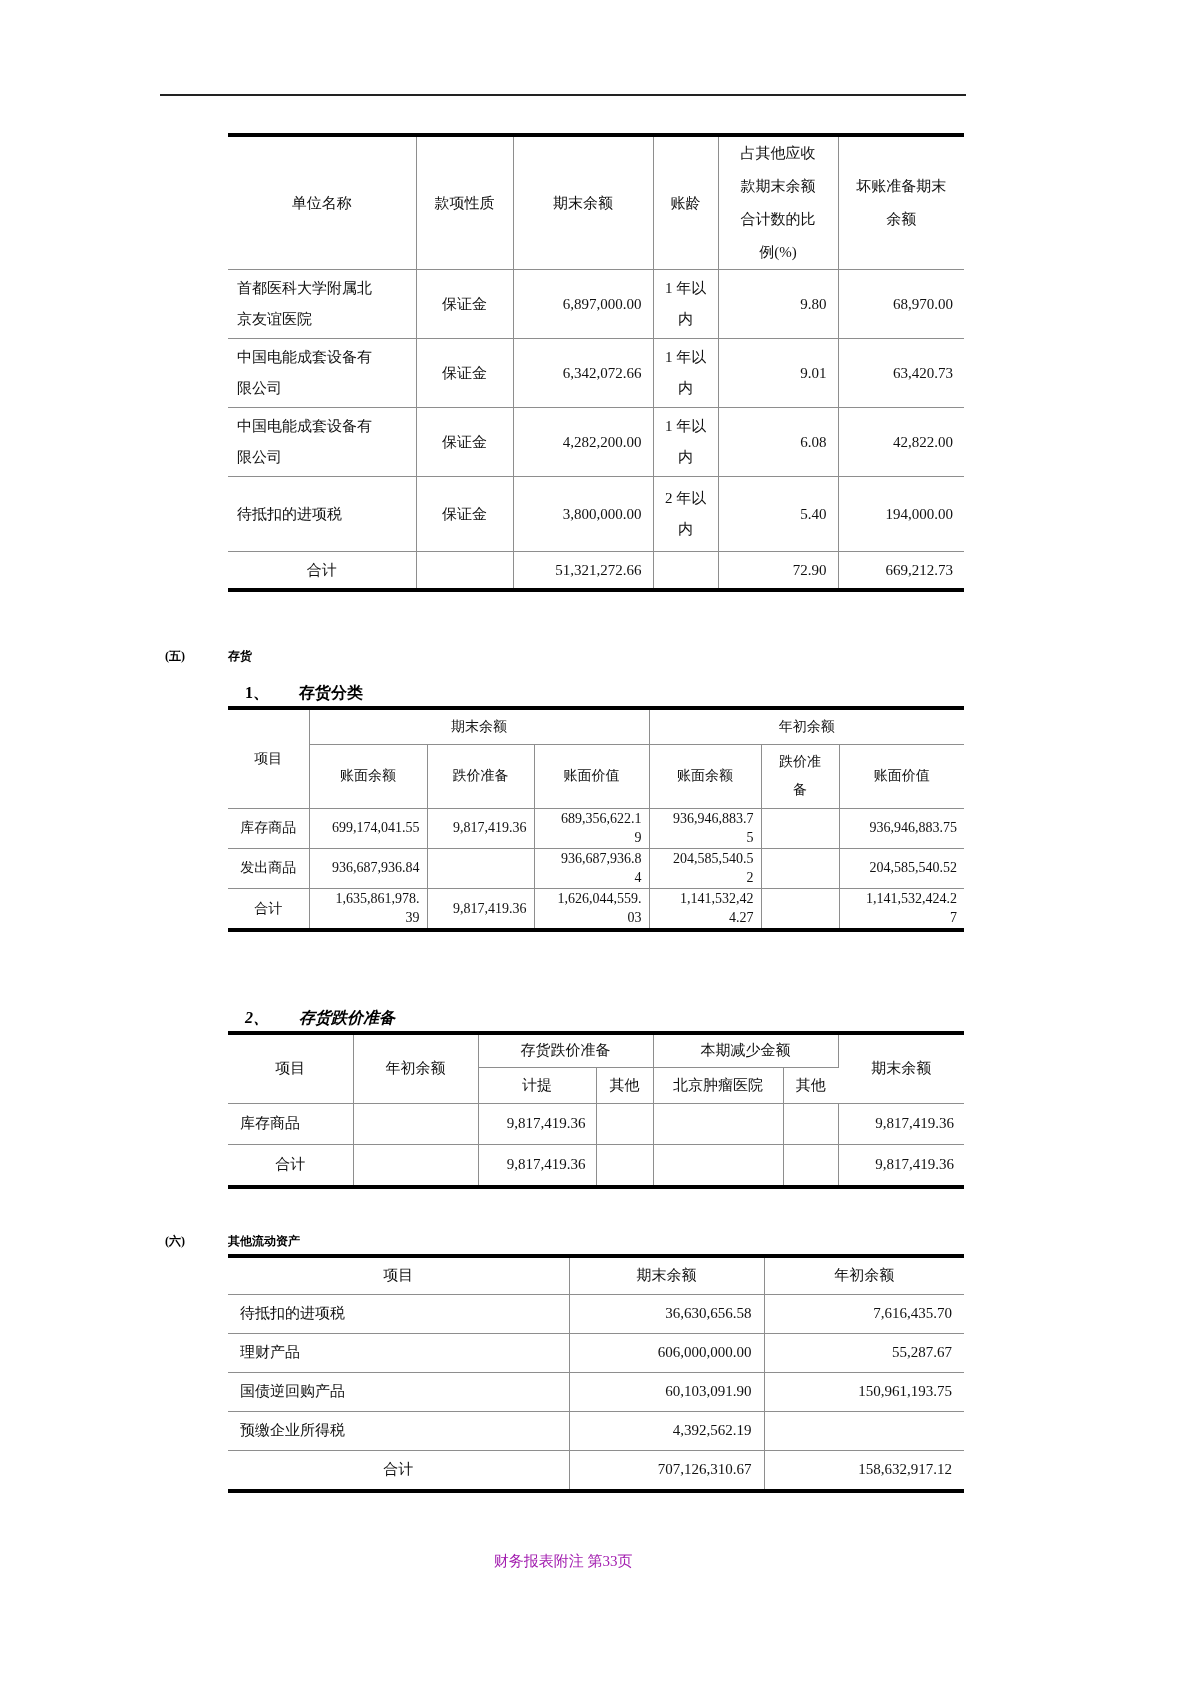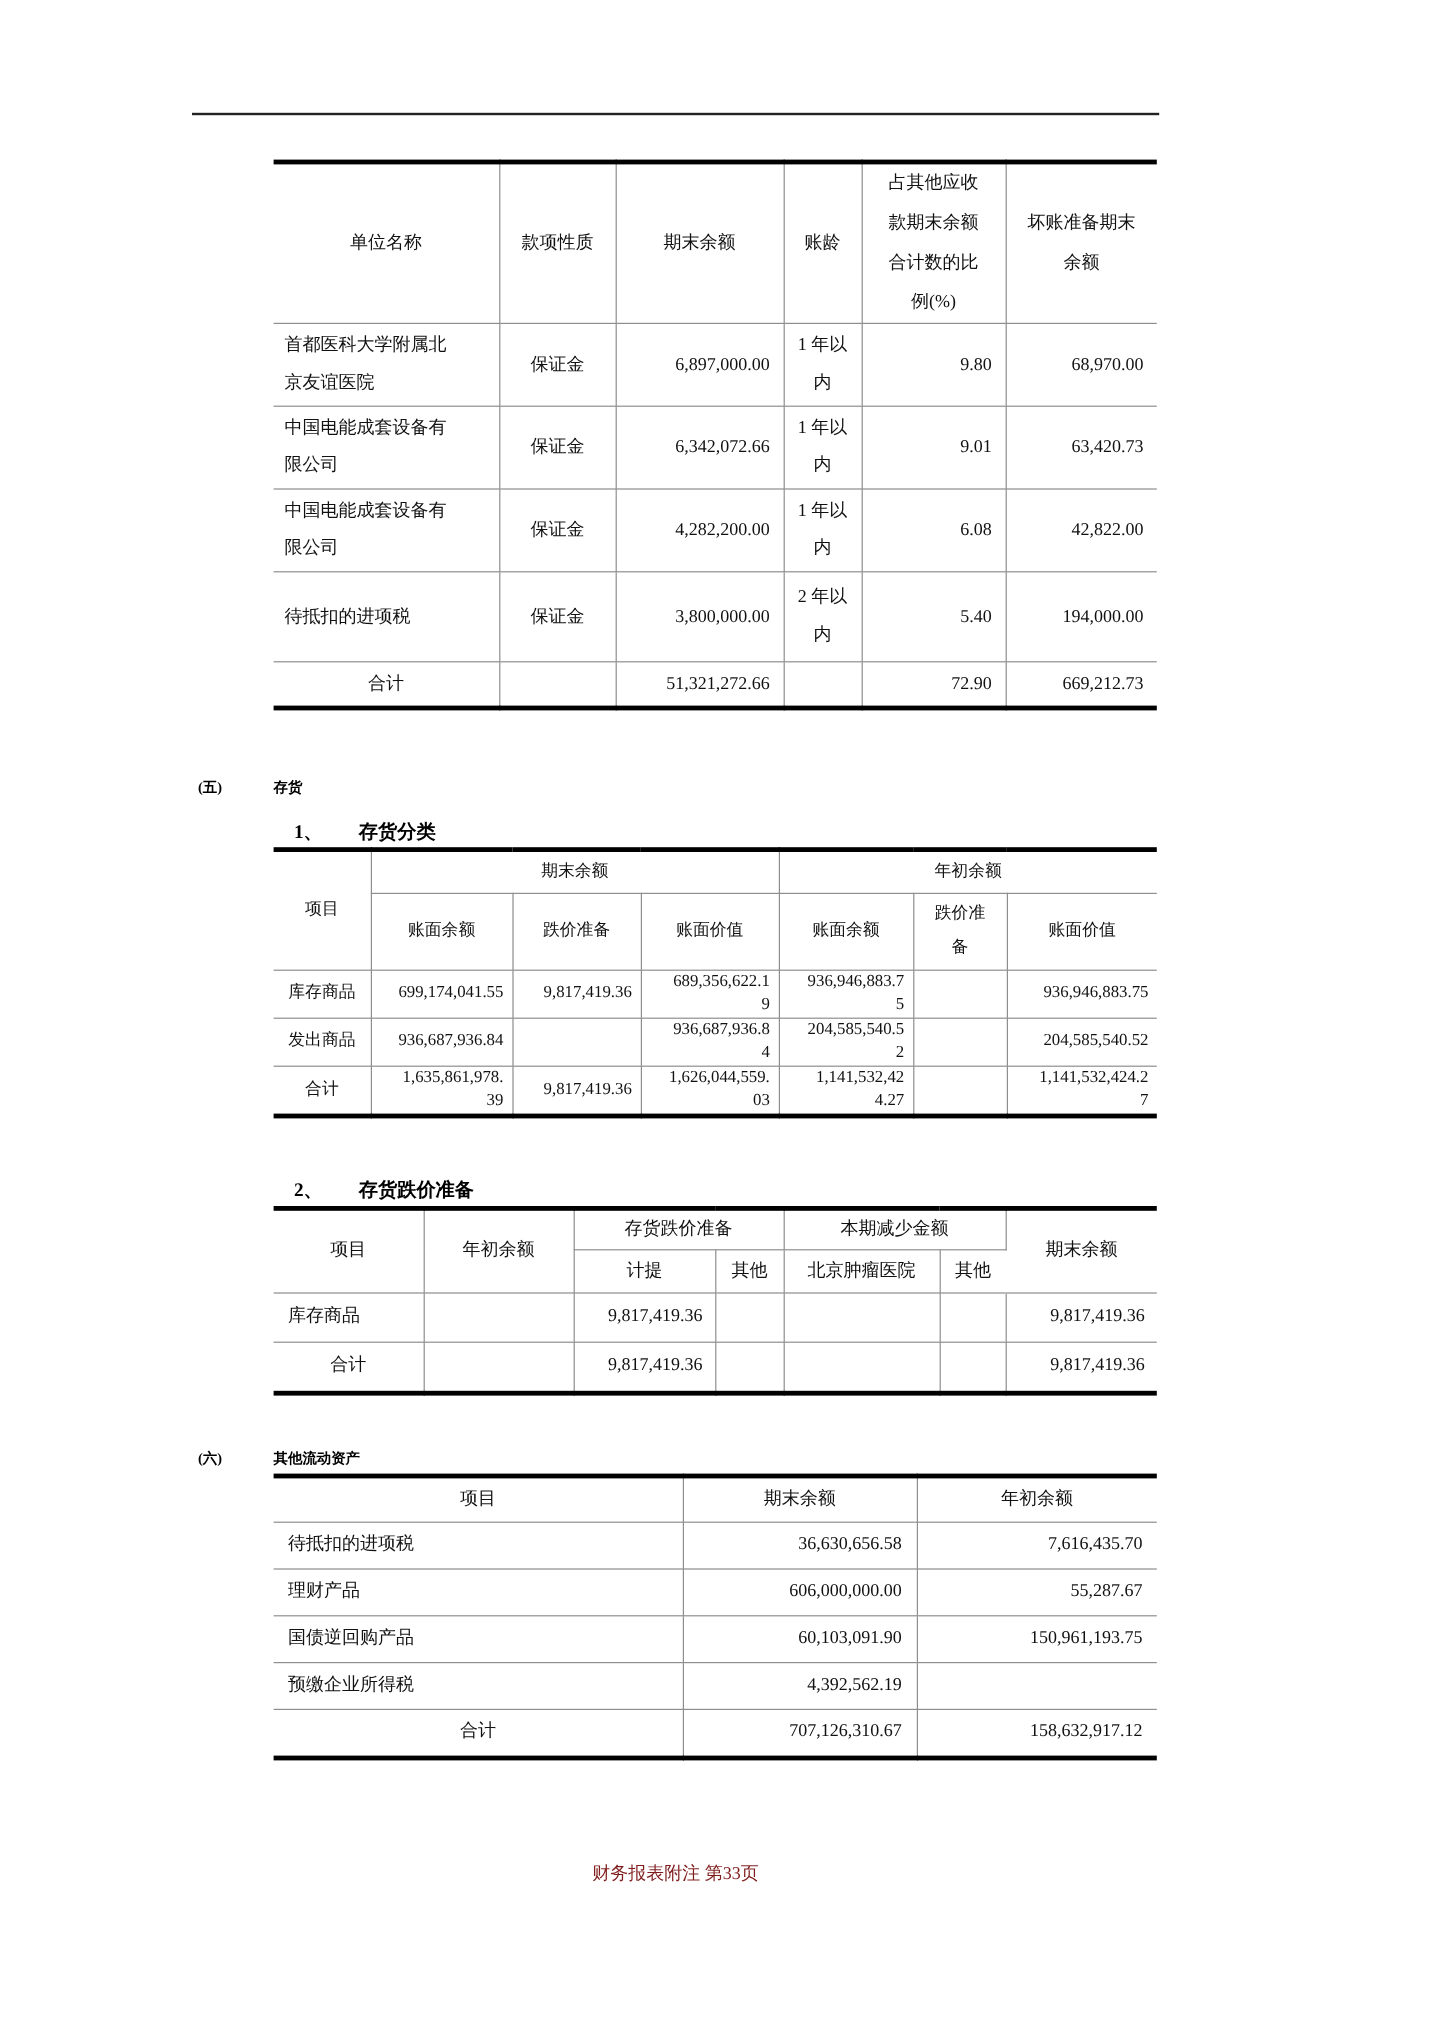--- a/index.html
+++ b/index.html
@@ -57,26 +57,26 @@
   .t4 th{text-align:center;height:36px;line-height:1.4;}
   .t4 td{height:38px;line-height:1.4;}
   .t4 .c-item{text-align:left;padding-left:12px;}
   .t4 .c-item-ctr{text-align:center;}
   .t4 .c-num{text-align:right;padding-right:12px;}
 
   .section{margin-top:56px;padding-left:5px;font-size:12px;font-weight:bold;color:#000;}
   .section .sec-num{display:inline-block;width:63px;font-weight:bold;}
   .sub-section{margin-top:18px;padding-left:85px;font-size:16px;font-weight:bold;color:#000;}
   .sub-section .sub-num{display:inline-block;width:54px;font-weight:bold;}
-  .sub-section-2{margin-top:50px;}
+  .sub-section-2{margin-top:76px;font-style:italic;}
   .section-6{margin-top:44px;}
 
   .footer{
     position:absolute;top:1552px;left:160px;width:806px;
-    text-align:center;font-size:15px;color:#7f1d1d;
+    text-align:center;font-size:15px;color:#a21caf;
   }
 </style>
 </head>
 <body>
 
 <div class="page">
   <div class="content">
 
     <div class="top-rule"></div>
 

